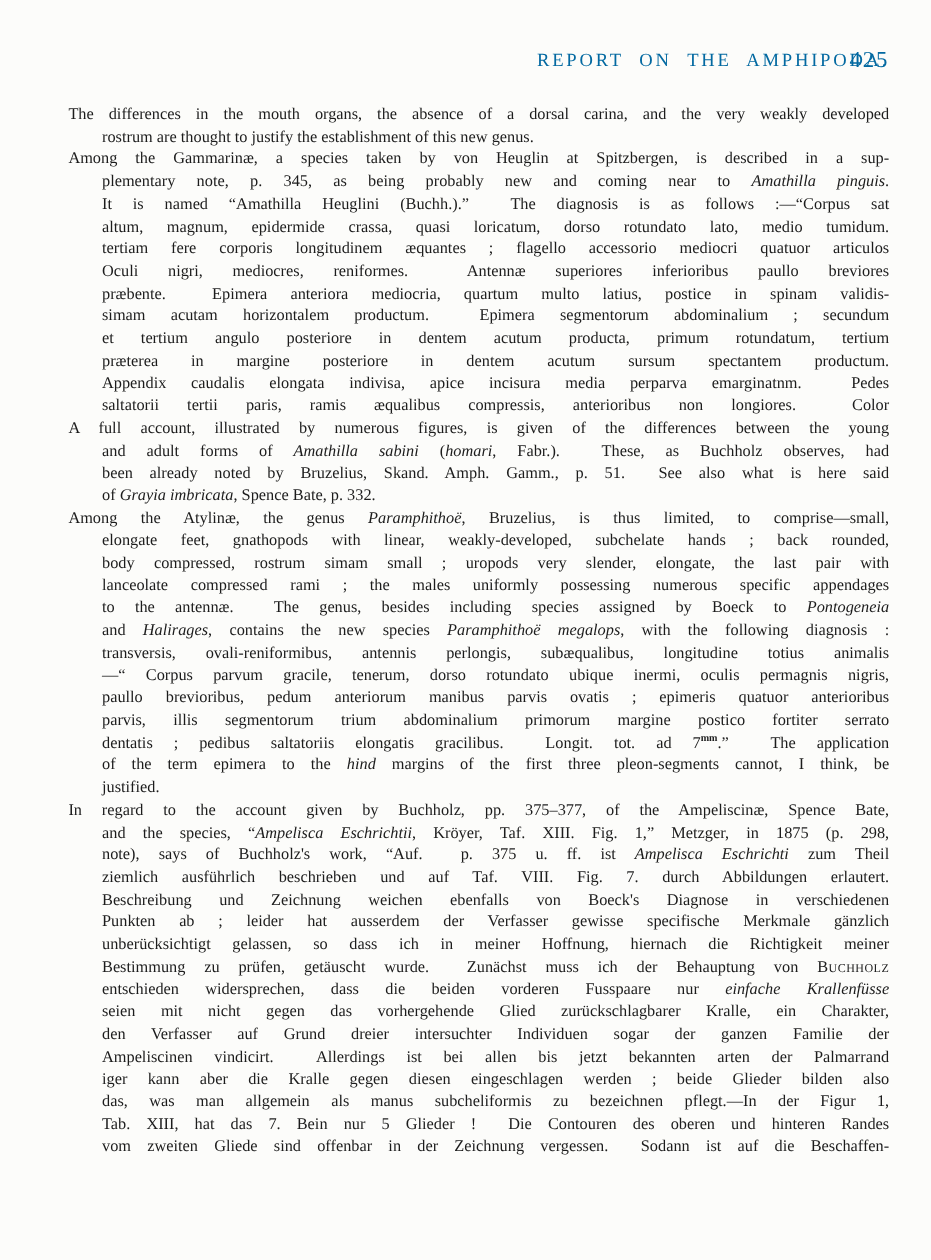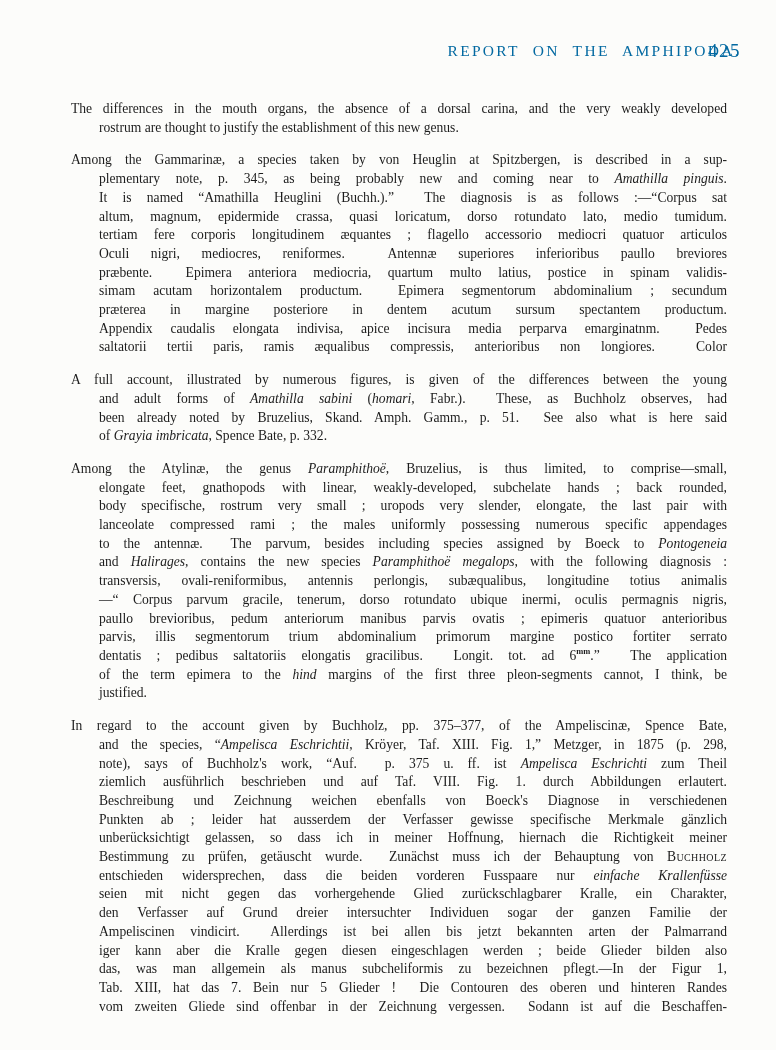--- a/index.html
+++ b/index.html
@@ -40,21 +40,21 @@
     color: #0369a1;
   }
 
   .page-body {
     position: absolute;
     top: 86px;
     left: 57px;
     right: 35px;
   }
 
-  .paragraph { margin: 14px; }
+  .paragraph { margin: 0; }
 
   .line {
     font-size: 13.6px;
     line-height: 18.7px;
     text-align: justify;
     white-space: pre-wrap;
   }
   .line.just { text-align-last: justify; }
   .line.cont { padding-left: 28px; }
 
@@ -83,50 +83,51 @@
       </div>
       <div class="paragraph">
         <div class="line just first"><span>Among the Gammarinæ, a species taken by von Heuglin at Spitzbergen, is described in a sup-</span></div>
         <div class="line just cont"><span>plementary note, p. 345, as being probably new and coming near to </span><span class="it">Amathilla pinguis</span><span>.</span></div>
         <div class="line just cont"><span>It is named “Amathilla Heuglini (Buchh.).”  The diagnosis is as follows :—“Corpus sat</span></div>
         <div class="line just cont"><span>altum, magnum, epidermide crassa, quasi loricatum, dorso rotundato lato, medio tumidum.</span></div>
         <div class="line just cont"><span>tertiam fere corporis longitudinem æquantes ; flagello accessorio mediocri quatuor articulos</span></div>
         <div class="line just cont"><span>Oculi nigri, mediocres, reniformes.  Antennæ superiores inferioribus paullo breviores</span></div>
         <div class="line just cont"><span>præbente.  Epimera anteriora mediocria, quartum multo latius, postice in spinam validis-</span></div>
         <div class="line just cont"><span>simam acutam horizontalem productum.  Epimera segmentorum abdominalium ; secundum</span></div>
+        <div class="line just cont"><span>et tertium angulo posteriore in dentem acutum producta, primum rotundatum, tertium</span></div>
         <div class="line just cont"><span>præterea in margine posteriore in dentem acutum sursum spectantem productum.</span></div>
         <div class="line just cont"><span>Appendix caudalis elongata indivisa, apice incisura media perparva emarginatnm.  Pedes</span></div>
         <div class="line just cont"><span>saltatorii tertii paris, ramis æqualibus compressis, anterioribus non longiores.  Color</span></div>
       </div>
       <div class="paragraph">
         <div class="line just first"><span>A full account, illustrated by numerous figures, is given of the differences between the young</span></div>
         <div class="line just cont"><span>and adult forms of </span><span class="it">Amathilla sabini</span><span> (</span><span class="it">homari</span><span>, Fabr.).  These, as Buchholz observes, had</span></div>
         <div class="line just cont"><span>been already noted by Bruzelius, Skand. Amph. Gamm., p. 51.  See also what is here said</span></div>
         <div class="line cont"><span>of </span><span class="it">Grayia imbricata</span><span>, Spence Bate, p. 332.</span></div>
       </div>
       <div class="paragraph">
         <div class="line just first"><span>Among the Atylinæ, the genus </span><span class="it">Paramphithoë</span><span>, Bruzelius, is thus limited, to comprise—small,</span></div>
         <div class="line just cont"><span>elongate feet, gnathopods with linear, weakly-developed, subchelate hands ; back rounded,</span></div>
-        <div class="line just cont"><span>body specifische, rostrum very small ; uropods very slender, elongate, the last pair with</span></div>
+        <div class="line just cont"><span>body compressed, rostrum simam small ; uropods very slender, elongate, the last pair with</span></div>
         <div class="line just cont"><span>lanceolate compressed rami ; the males uniformly possessing numerous specific appendages</span></div>
-        <div class="line just cont"><span>to the antennæ.  The parvum, besides including species assigned by Boeck to </span><span class="it">Pontogeneia</span></div>
+        <div class="line just cont"><span>to the antennæ.  The genus, besides including species assigned by Boeck to </span><span class="it">Pontogeneia</span></div>
         <div class="line just cont"><span>and </span><span class="it">Halirages</span><span>, contains the new species </span><span class="it">Paramphithoë megalops</span><span>, with the following diagnosis :</span></div>
         <div class="line just cont"><span>transversis, ovali-reniformibus, antennis perlongis, subæqualibus, longitudine totius animalis</span></div>
         <div class="line just cont"><span>—“ Corpus parvum gracile, tenerum, dorso rotundato ubique inermi, oculis permagnis nigris,</span></div>
         <div class="line just cont"><span>paullo brevioribus, pedum anteriorum manibus parvis ovatis ; epimeris quatuor anterioribus</span></div>
         <div class="line just cont"><span>parvis, illis segmentorum trium abdominalium primorum margine postico fortiter serrato</span></div>
-        <div class="line just cont"><span>dentatis ; pedibus saltatoriis elongatis gracilibus.  Longit. tot. ad 6</span><span class="sup">mm</span><span>.”  The application</span></div>
+        <div class="line just cont"><span>dentatis ; pedibus saltatoriis elongatis gracilibus.  Longit. tot. ad 7</span><span class="sup">mm</span><span>.”  The application</span></div>
         <div class="line just cont"><span>of the term epimera to the </span><span class="it">hind</span><span> margins of the first three pleon-segments cannot, I think, be</span></div>
         <div class="line cont"><span>justified.</span></div>
       </div>
       <div class="paragraph">
         <div class="line just first"><span>In regard to the account given by Buchholz, pp. 375–377, of the Ampeliscinæ, Spence Bate,</span></div>
         <div class="line just cont"><span>and the species, “</span><span class="it">Ampelisca Eschrichtii</span><span>, Kröyer, Taf. XIII. Fig. 1,” Metzger, in 1875 (p. 298,</span></div>
         <div class="line just cont"><span>note), says of Buchholz's work, “Auf.  p. 375 u. ff. ist </span><span class="it">Ampelisca Eschrichti</span><span> zum Theil</span></div>
-        <div class="line just cont"><span>ziemlich ausführlich beschrieben und auf Taf. VIII. Fig. 1. durch Abbildungen erlautert.</span></div>
+        <div class="line just cont"><span>ziemlich ausführlich beschrieben und auf Taf. VIII. Fig. 7. durch Abbildungen erlautert.</span></div>
         <div class="line just cont"><span>Beschreibung und Zeichnung weichen ebenfalls von Boeck's Diagnose in verschiedenen</span></div>
         <div class="line just cont"><span>Punkten ab ; leider hat ausserdem der Verfasser gewisse specifische Merkmale gänzlich</span></div>
         <div class="line just cont"><span>unberücksichtigt gelassen, so dass ich in meiner Hoffnung, hiernach die Richtigkeit meiner</span></div>
         <div class="line just cont"><span>Bestimmung zu prüfen, getäuscht wurde.  Zunächst muss ich der Behauptung von </span><span class="sc">Buchholz</span></div>
         <div class="line just cont"><span>entschieden widersprechen, dass die beiden vorderen Fusspaare nur </span><span class="it">einfache Krallenfüsse</span></div>
         <div class="line just cont"><span>seien mit nicht gegen das vorhergehende Glied zurückschlagbarer Kralle, ein Charakter,</span></div>
         <div class="line just cont"><span>den Verfasser auf Grund dreier intersuchter Individuen sogar der ganzen Familie der</span></div>
         <div class="line just cont"><span>Ampeliscinen vindicirt.  Allerdings ist bei allen bis jetzt bekannten arten der Palmarrand</span></div>
         <div class="line just cont"><span>iger kann aber die Kralle gegen diesen eingeschlagen werden ; beide Glieder bilden also</span></div>
         <div class="line just cont"><span>das, was man allgemein als manus subcheliformis zu bezeichnen pflegt.—In der Figur 1,</span></div>

